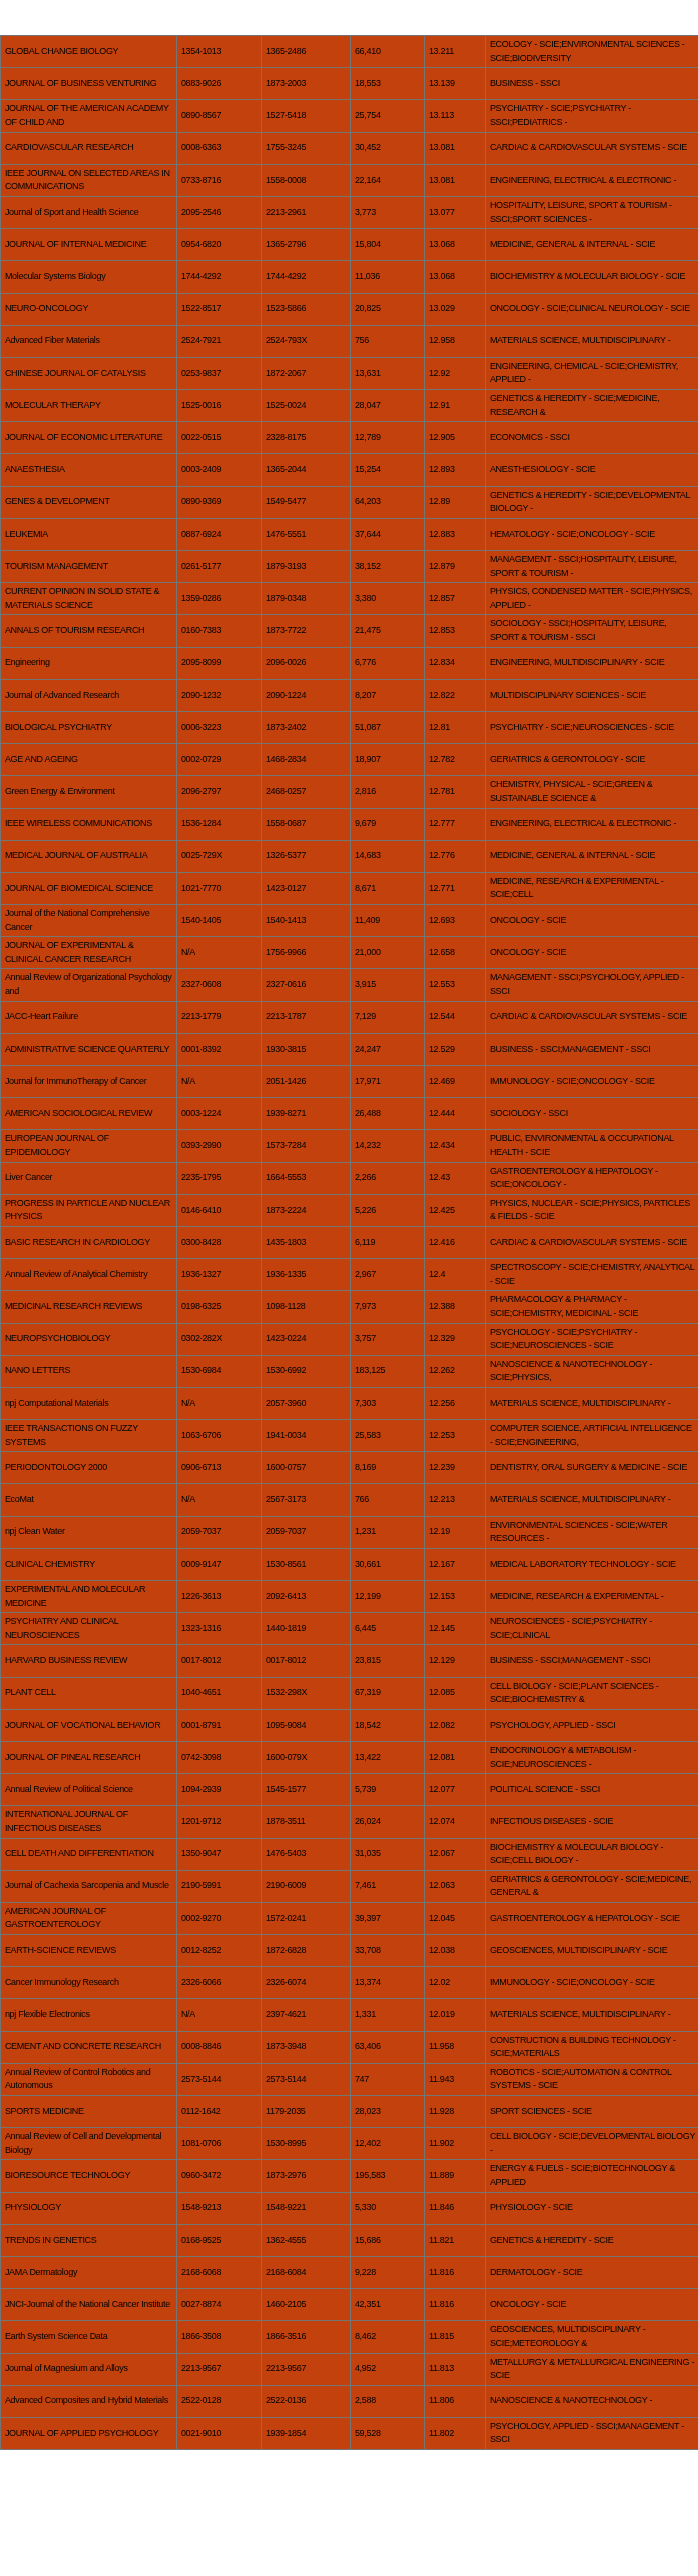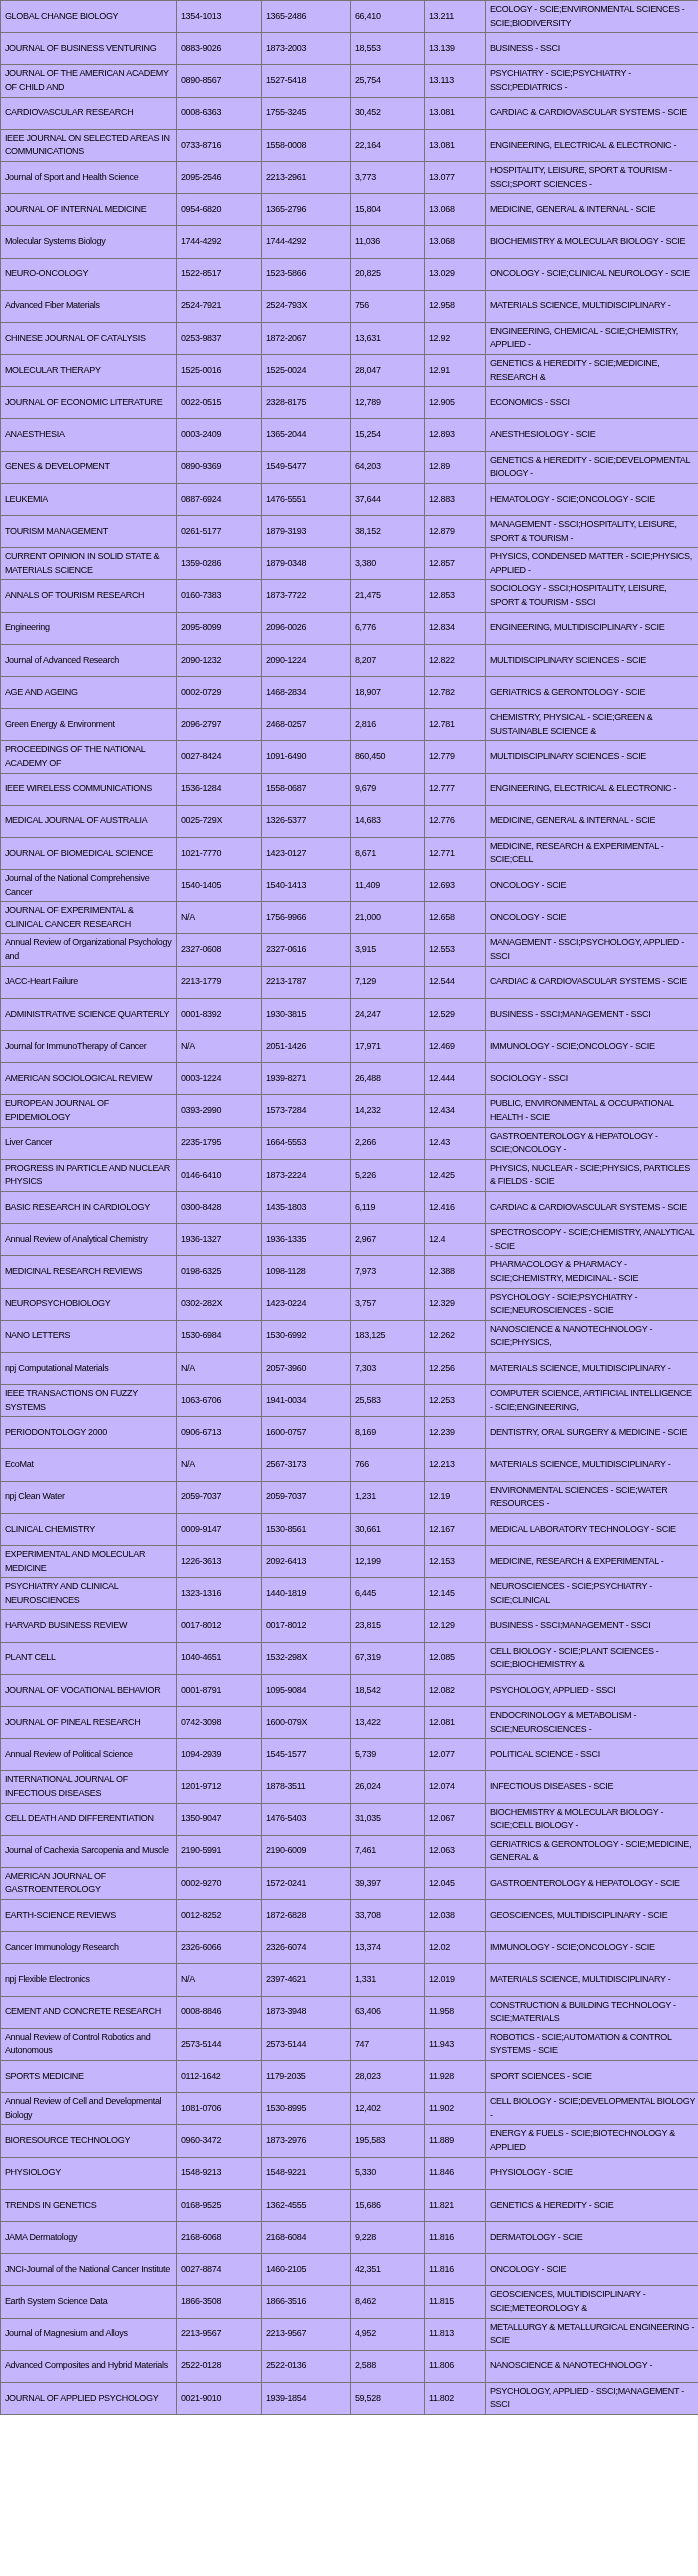--- a/index.html
+++ b/index.html
@@ -1,17 +1,17 @@
 <!DOCTYPE html>
 <html style="font-size:10.3px"><head>
 <meta charset="utf-8">
 <style>
   html,body{margin:0;padding:0;background:#ffffff;}
   body{width:698px;font-family:"Liberation Sans","DejaVu Sans",sans-serif;color:#000;}
-  table{border-collapse:collapse;table-layout:fixed;width:698px;background:#c4b5fd;}
+  table{border-collapse:collapse;table-layout:fixed;width:698px;background:#c2410c;margin-top:35px;}
   td{border:1.3px solid #757575;vertical-align:middle;padding:0.6px 2.6px 0.6px 3.9px;
      height:30px;overflow:hidden;}
   .cellwrap{max-height:30px;overflow:hidden;font-size:9px;line-height:13.6px;
             letter-spacing:-0.3px;word-wrap:break-word;}
   col.c-name{width:176px;}
   col.c-issn{width:85px;}
   col.c-eissn{width:89px;}
   col.c-cites{width:74px;}
   col.c-jif{width:61px;}
   col.c-cat{width:213px;}
@@ -444,20 +444,40 @@
         </td>
         <td>
           <div class="cellwrap">12.822</div>
         </td>
         <td>
           <div class="cellwrap">MULTIDISCIPLINARY SCIENCES - SCIE</div>
         </td>
       </tr>
       <tr>
         <td>
+          <div class="cellwrap">BIOLOGICAL PSYCHIATRY</div>
+        </td>
+        <td>
+          <div class="cellwrap">0006-3223</div>
+        </td>
+        <td>
+          <div class="cellwrap">1873-2402</div>
+        </td>
+        <td>
+          <div class="cellwrap">51,087</div>
+        </td>
+        <td>
+          <div class="cellwrap">12.81</div>
+        </td>
+        <td>
+          <div class="cellwrap">PSYCHIATRY - SCIE;NEUROSCIENCES - SCIE</div>
+        </td>
+      </tr>
+      <tr>
+        <td>
           <div class="cellwrap">AGE AND AGEING</div>
         </td>
         <td>
           <div class="cellwrap">0002-0729</div>
         </td>
         <td>
           <div class="cellwrap">1468-2834</div>
         </td>
         <td>
           <div class="cellwrap">18,907</div>
@@ -480,40 +500,20 @@
           <div class="cellwrap">2468-0257</div>
         </td>
         <td>
           <div class="cellwrap">2,816</div>
         </td>
         <td>
           <div class="cellwrap">12.781</div>
         </td>
         <td>
           <div class="cellwrap">CHEMISTRY, PHYSICAL - SCIE;GREEN &amp; SUSTAINABLE SCIENCE &amp;</div>
-        </td>
-      </tr>
-      <tr>
-        <td>
-          <div class="cellwrap">PROCEEDINGS OF THE NATIONAL ACADEMY OF</div>
-        </td>
-        <td>
-          <div class="cellwrap">0027-8424</div>
-        </td>
-        <td>
-          <div class="cellwrap">1091-6490</div>
-        </td>
-        <td>
-          <div class="cellwrap">860,450</div>
-        </td>
-        <td>
-          <div class="cellwrap">12.779</div>
-        </td>
-        <td>
-          <div class="cellwrap">MULTIDISCIPLINARY SCIENCES - SCIE</div>
         </td>
       </tr>
       <tr>
         <td>
           <div class="cellwrap">IEEE WIRELESS COMMUNICATIONS</div>
         </td>
         <td>
           <div class="cellwrap">1536-1284</div>
         </td>
         <td>

